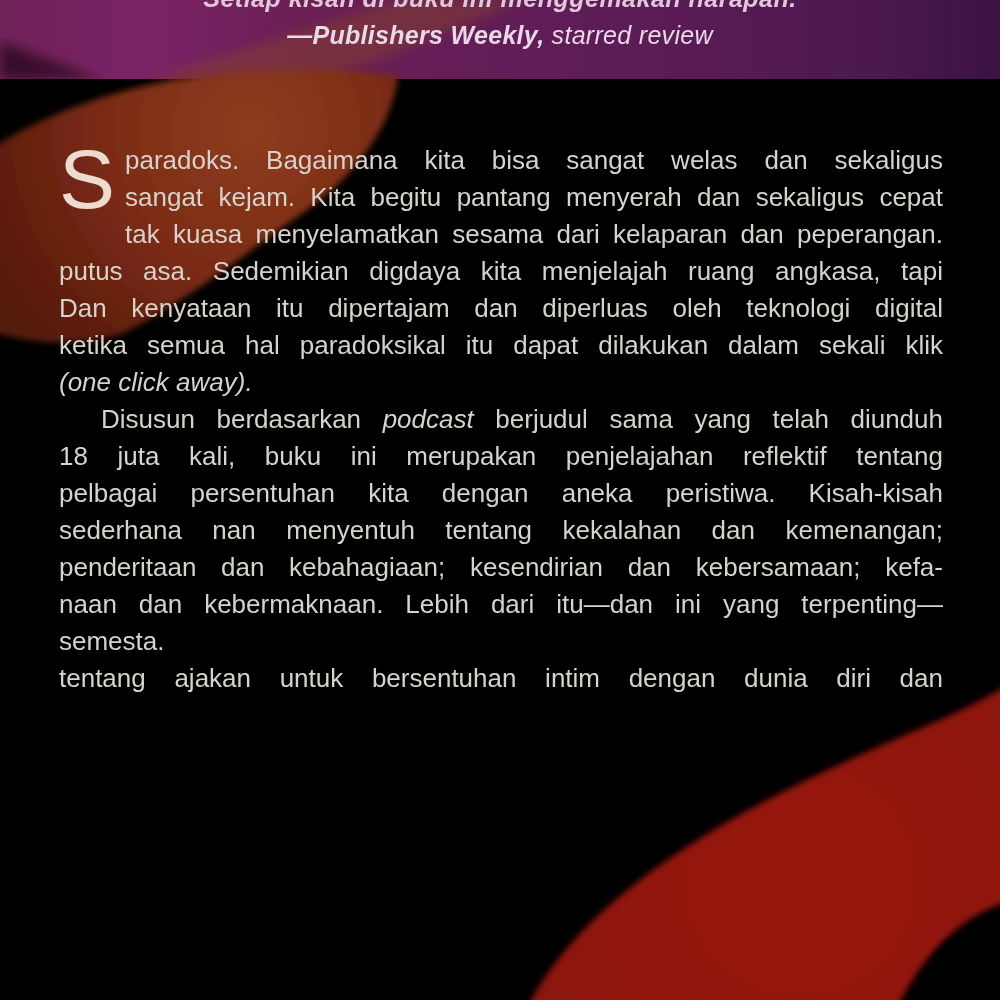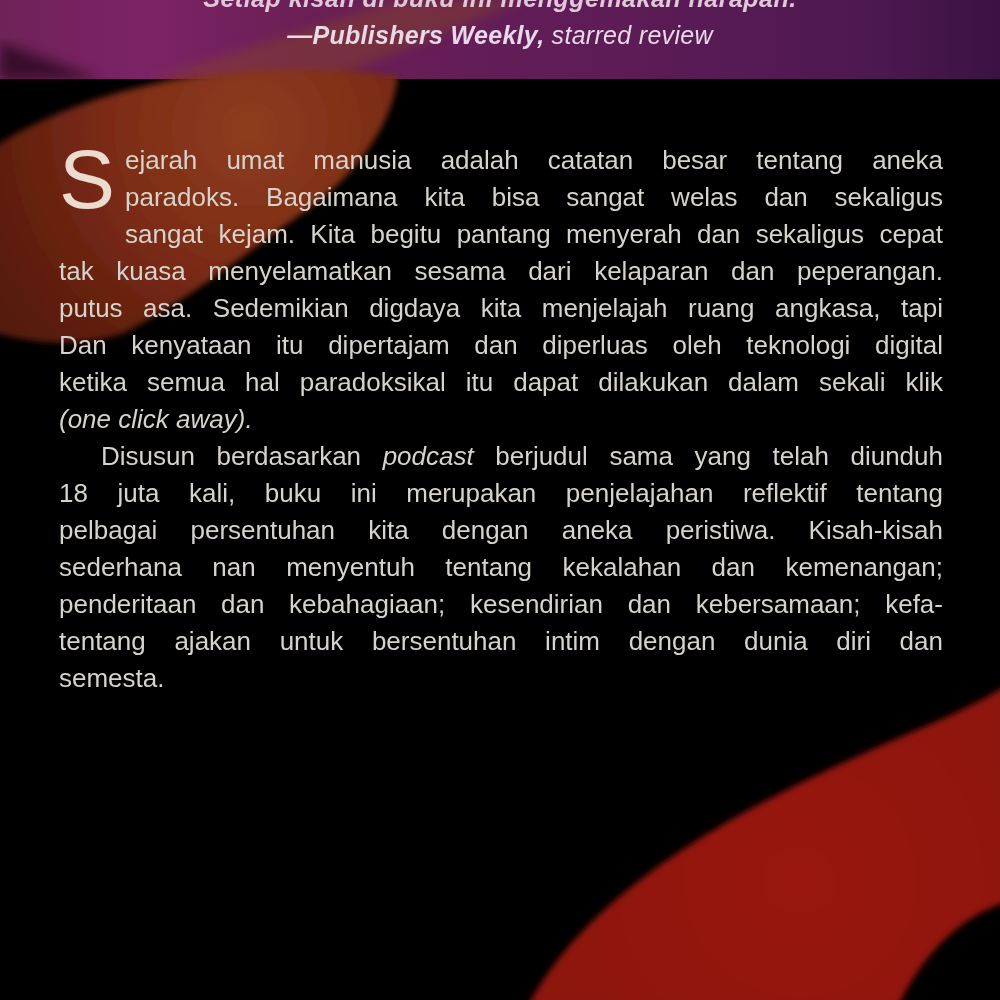--- a/index.html
+++ b/index.html
@@ -83,31 +83,31 @@
 </svg>
 
 <div class="band-text">
   <div class="quote-cut">Setiap kisah di buku ini menggemakan harapan.</div>
   <div class="attrib"><span class="src">—</span><span class="src">Publishers Weekly,</span><span> starred review</span></div>
 </div>
 
 <div class="body-text">
   <div>
     <div class="dropcap">S</div>
-    <div class="ln">ejarah umat manusia adalah catatan besar tentang aneka</div>
     <div class="ln">paradoks. Bagaimana kita bisa sangat welas dan sekaligus</div>
     <div class="ln">sangat kejam. Kita begitu pantang menyerah dan sekaligus cepat</div>
     <div class="ln">tak kuasa menyelamatkan sesama dari kelaparan dan peperangan.</div>
     <div class="ln">putus asa. Sedemikian digdaya kita menjelajah ruang angkasa, tapi</div>
     <div class="ln">Dan kenyataan itu dipertajam dan diperluas oleh teknologi digital</div>
     <div class="ln">ketika semua hal paradoksikal itu dapat dilakukan dalam sekali klik</div>
     <div class="ln last ital">(one click away).</div>
   </div>
   <div>
     <div class="ln p2-first"><span>Disusun berdasarkan </span><span class="ital">podcast</span><span> berjudul sama yang telah diunduh</span></div>
     <div class="ln">18 juta kali, buku ini merupakan penjelajahan reflektif tentang</div>
     <div class="ln">pelbagai persentuhan kita dengan aneka peristiwa. Kisah-kisah</div>
     <div class="ln">sederhana nan menyentuh tentang kekalahan dan kemenangan;</div>
     <div class="ln">penderitaan dan kebahagiaan; kesendirian dan kebersamaan; kefa-</div>
+    <div class="ln">naan dan kebermaknaan. Lebih dari itu—dan ini yang terpenting—</div>
+    <div class="ln last">semesta.</div>
     <div class="ln">tentang ajakan untuk bersentuhan intim dengan dunia diri dan</div>
-    <div class="ln last">semesta.</div>
   </div>
 </div>
 
 </body></html>

